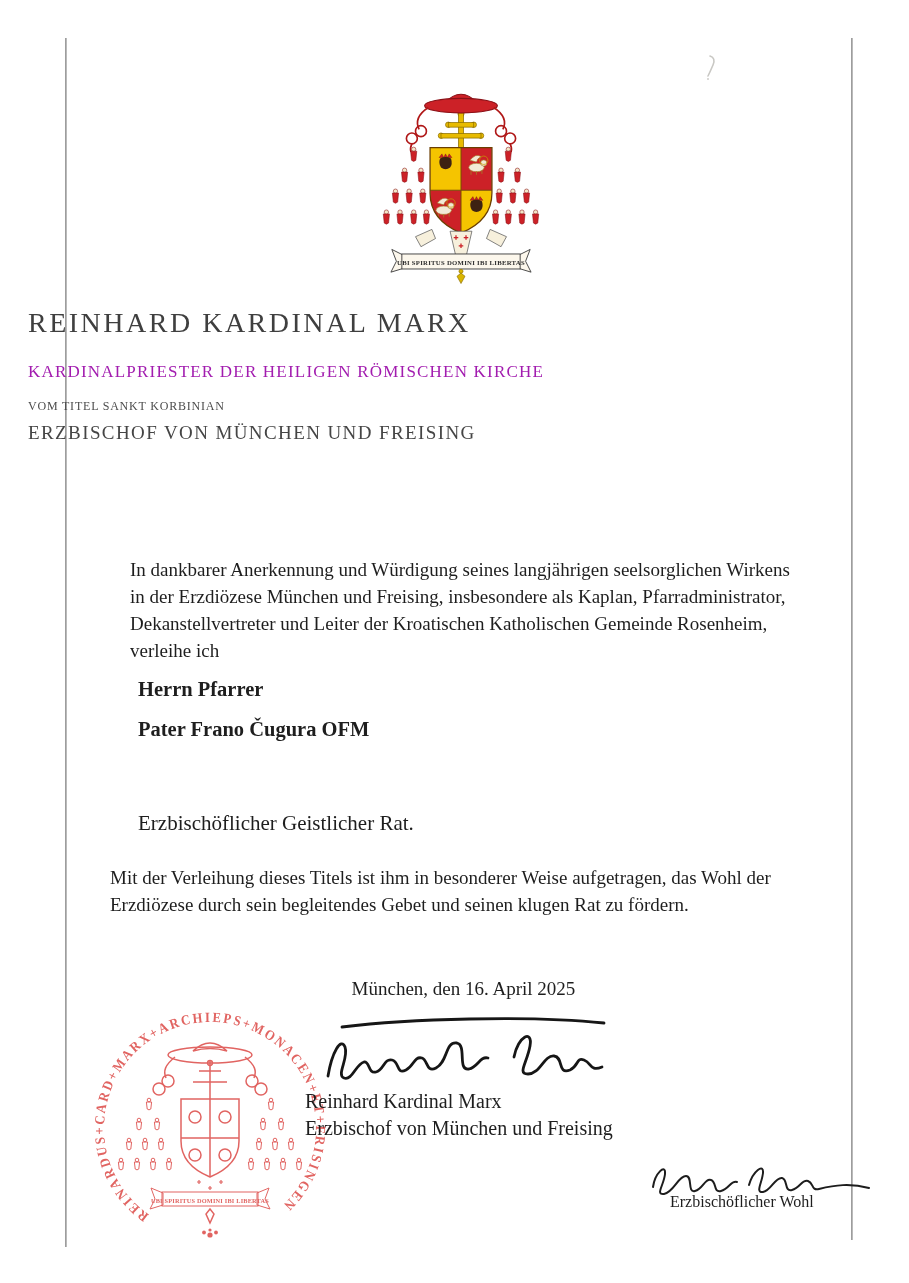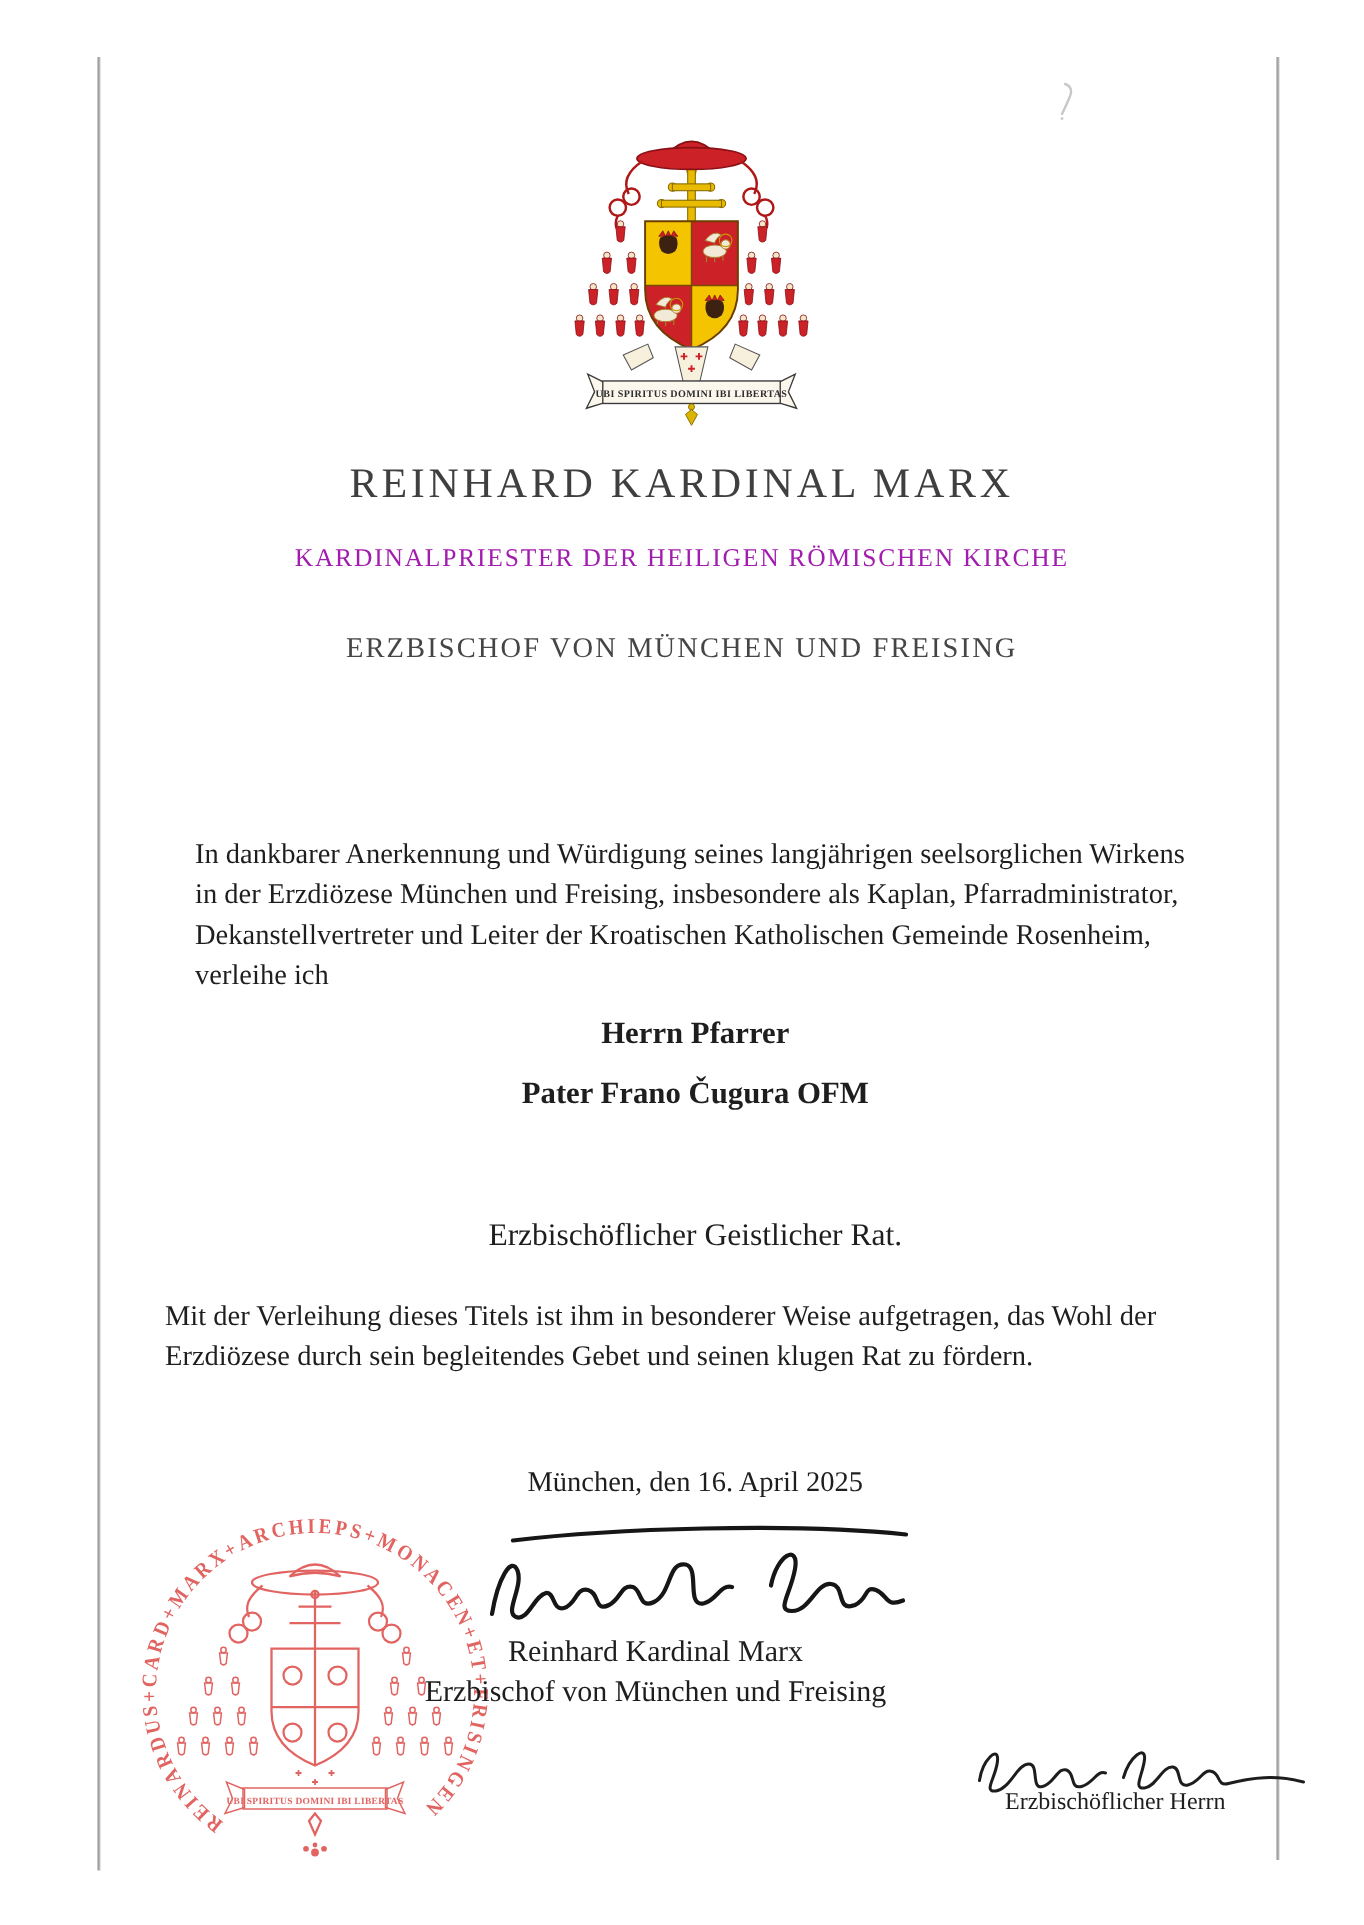--- a/index.html
+++ b/index.html
@@ -1,21 +1,21 @@
 <!DOCTYPE html>
 <html><head>
 <meta charset="utf-8">
 <style>
   html,body { margin:0; padding:0; background:#ffffff; }
   .page {
     position:relative; width:909px; height:1283px; background:#ffffff;
     font-family:"Liberation Serif", serif; color:#1e1e1e; overflow:hidden;
   }
   .abs { position:absolute; }
-  .centered { text-align:center; }
+  .centered { text-align:left;padding-left:28px; }
   .preline { white-space:pre-line; }
 
   
   .scan-edge { position:absolute; width:2px; background:linear-gradient(to right,#8e8e8e,#c9c9c9); }
 
   
   .h-name  { left:0; right:0; top:307px; font-size:28px; letter-spacing:2.5px; color:#3f3f3f; }
   .h-sub1  { left:0; right:0; top:362px; font-size:17px; letter-spacing:1.2px; color:#a21caf; }
   .h-sub2  { left:0; right:0; top:399px; font-size:12px; letter-spacing:0.8px; color:#4c4c4c; }
   .h-sub3  { left:0; right:0; top:422px; font-size:19px; letter-spacing:1.4px; color:#454545; }
@@ -165,20 +165,21 @@
     </g>
 
     <g>
       <circle cx="90" cy="208" r="2.2" fill="#d9b500" stroke="#8a6d00" stroke-width="0.7"></circle>
       <path d="M 90 210 L 85.6 213.5 L 90 221.5 L 94.4 213.5 Z" fill="#d9b500" stroke="#8a6d00" stroke-width="0.7"></path>
     </g>
   </svg>
 
   <div class="abs centered h-name">REINHARD KARDINAL MARX</div>
   <div class="abs centered h-sub1">KARDINALPRIESTER DER HEILIGEN RÖMISCHEN KIRCHE</div>
+  <div class="abs centered h-sub2">VOM TITEL SANKT KORBINIAN</div>
   <div class="abs centered h-sub3">ERZBISCHOF VON MÜNCHEN UND FREISING</div>
 
   <div class="abs bodyblock p1 preline">In dankbarer Anerkennung und Würdigung seines langjährigen seelsorglichen Wirkens
 in der Erzdiözese München und Freising, insbesondere als Kaplan, Pfarradministrator,
 Dekanstellvertreter und Leiter der Kroatischen Katholischen Gemeinde Rosenheim,
 verleihe ich</div>
   <div class="abs bodyblock recipient centered preline">Herrn Pfarrer
 Pater Frano Čugura OFM</div>
   <div class="abs bodyblock honor centered">Erzbischöflicher Geistlicher Rat.</div>
   <div class="abs bodyblock p2 preline">Mit der Verleihung dieses Titels ist ihm in besonderer Weise aufgetragen, das Wohl der
@@ -262,15 +263,15 @@
     <div>Reinhard Kardinal Marx</div>
     <div>Erzbischof von München und Freising</div>
   </div>
 
   <svg class="abs" style="left:645px; top:1147px;" width="230" height="55" viewBox="0 0 230 55">
     <g stroke="#1d1d1d" stroke-width="2" fill="none" stroke-linecap="round" stroke-linejoin="round">
       <path d="M 8 40 C 10 26 21 16 20 27 C 19 38 10 48 19 47 C 29 45 33 29 41 29 C 48 29 42 46 50 44 C 58 42 60 31 66 33 C 72 35 68 46 76 44 C 84 42 86 33 92 35"></path>
       <path d="M 104 38 C 108 24 119 16 118 26 C 117 36 110 46 118 45 C 126 44 130 30 137 31 C 143 32 139 45 147 43 C 155 41 157 32 163 34 C 169 36 166 44 174 42 C 190 38 205 36 224 41"></path>
     </g>
   </svg>
-  <div class="abs sig-notar-label">Erzbischöflicher Herrn</div>
+  <div class="abs sig-notar-label">Erzbischöflicher Wohl</div>
 
 </div>
 
 </body></html>

